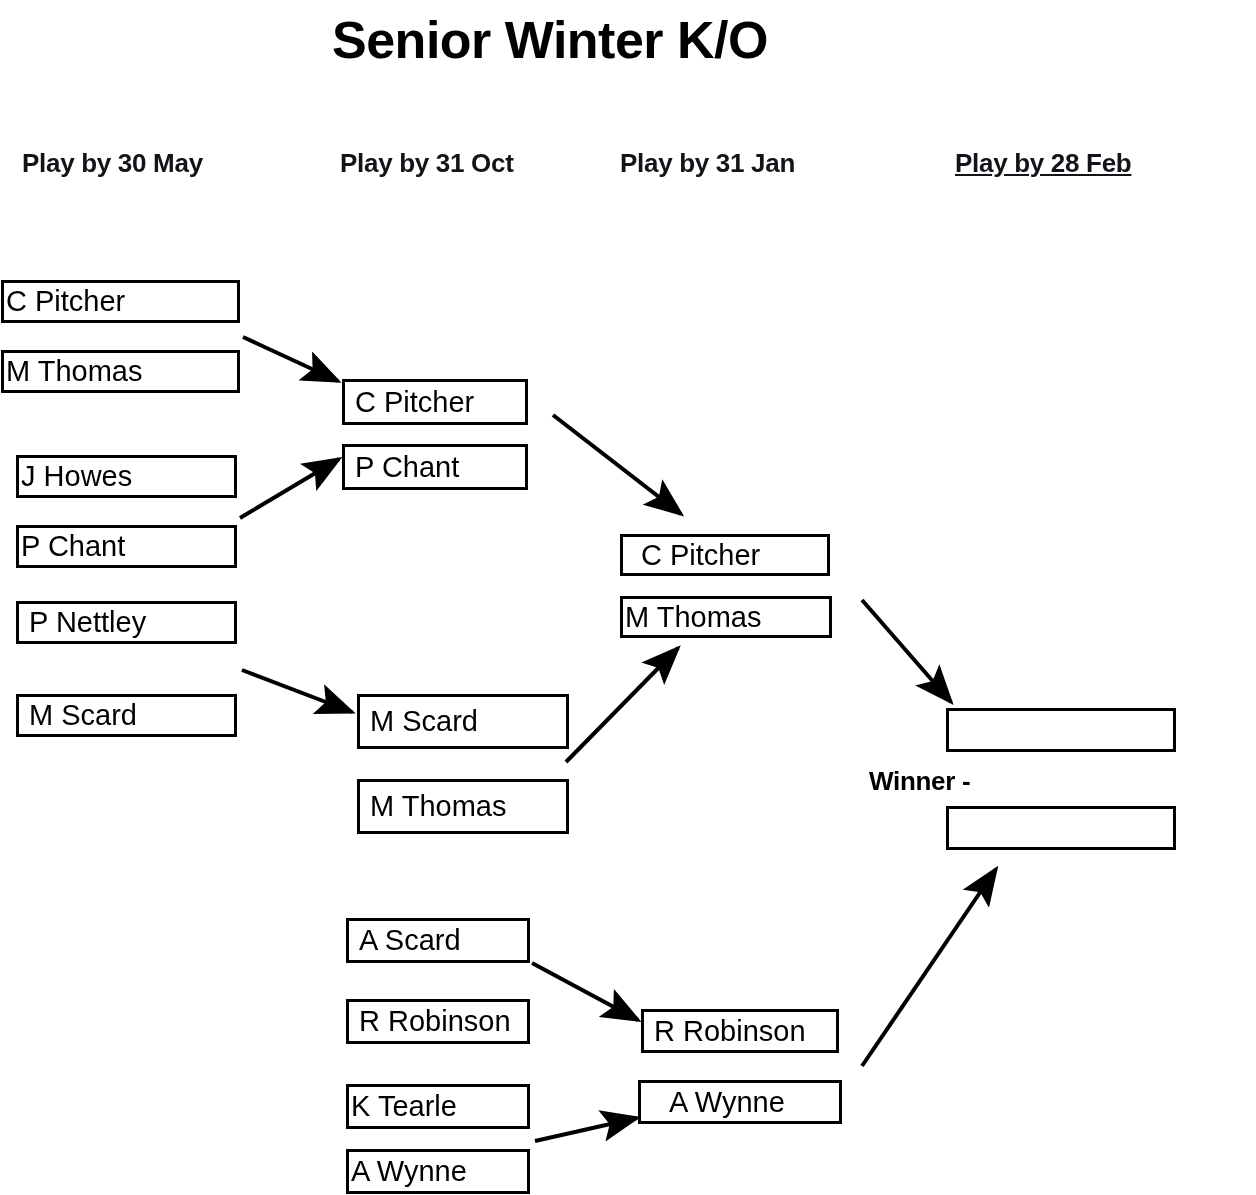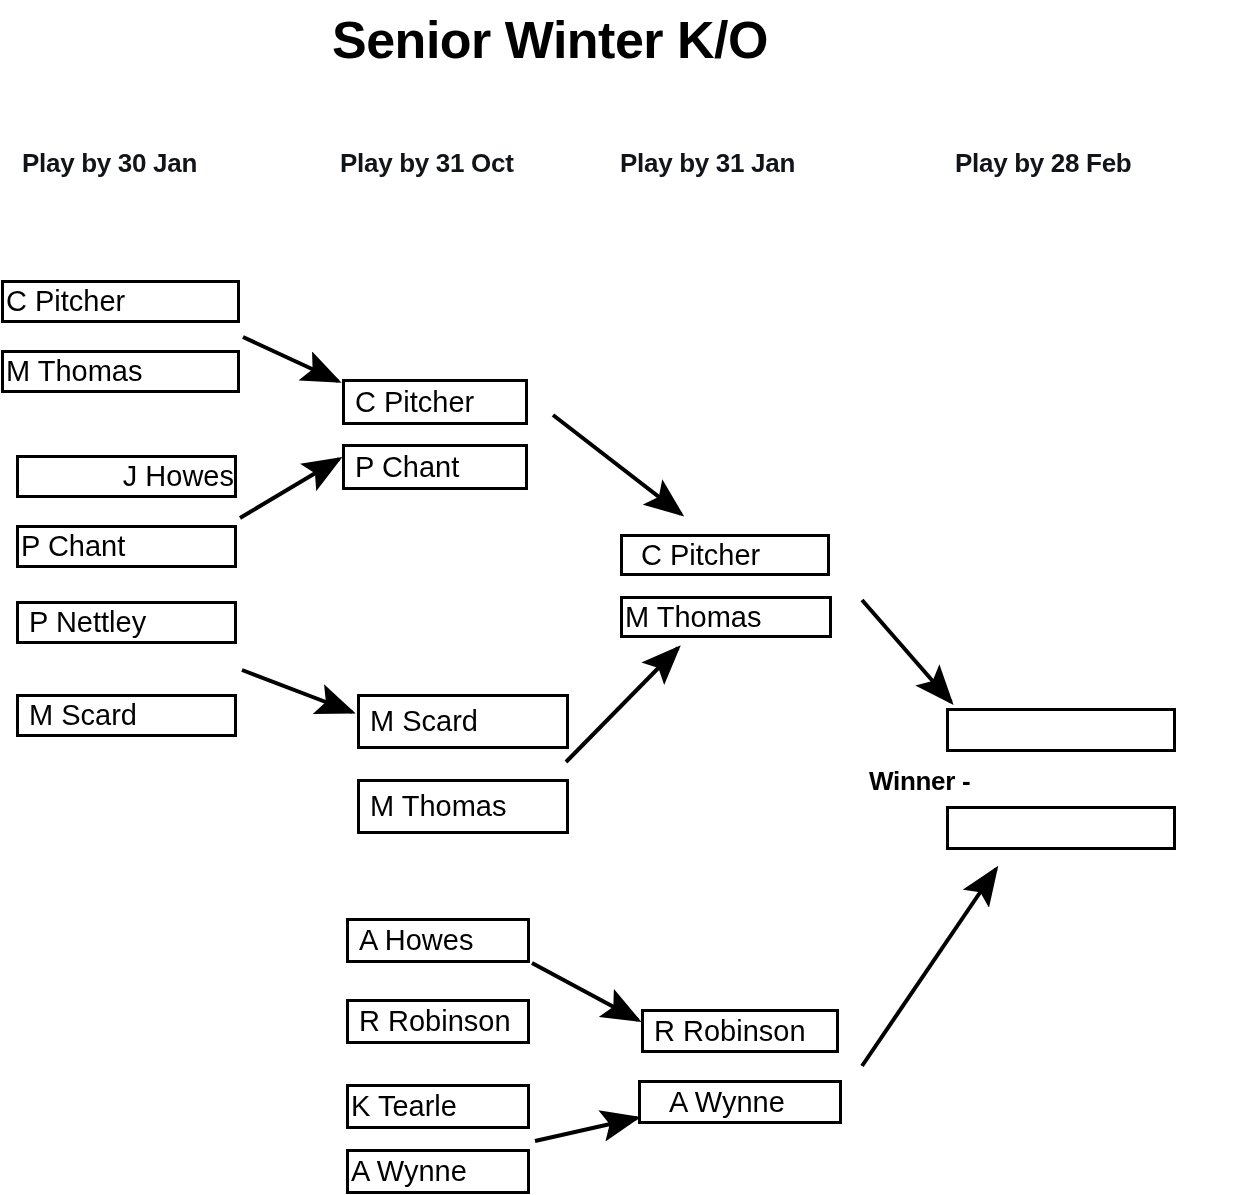--- a/index.html
+++ b/index.html
@@ -85,24 +85,24 @@
     pointer-events: none;
   }
 </style>
 </head>
 <body>
 
 <div id="bracket-root">
 
   <div class="title">Senior Winter K/O</div>
 
-  <div class="col-header" style="left:22px;  top:148px;">Play by 30 Jan</div>
+  <div class="col-header" style="left:22px;  top:148px;">Play by 30 May</div>
   <div class="col-header" style="left:340px; top:148px;">Play by 31 Oct</div>
   <div class="col-header" style="left:620px; top:148px;">Play by 31 Jan</div>
-  <div class="col-header" style="left:955px; top:148px;">Play by 28 Feb</div>
+  <div class="col-header" style="left:955px; top:148px;text-decoration:underline;">Play by 28 Feb</div>
 
   <svg class="connectors" viewBox="0 0 1256 1195">
     <defs>
       <marker id="ah" markerWidth="10" markerHeight="8" refX="9" refY="4" orient="auto" markerUnits="strokeWidth">
         <path d="M0,0 L10,4 L0,8 L2,4 Z" fill="#000000"></path>
       </marker>
     </defs>
     <g stroke="#000000" stroke-width="4" fill="none" marker-end="url(#ah)">
       <line x1="243" y1="337" x2="338" y2="381"></line>
       <line x1="240" y1="518" x2="339" y2="459"></line>
@@ -115,21 +115,21 @@
       <line x1="862" y1="1066" x2="996" y2="869"></line>
     </g>
   </svg>
 
   <div class="slot pad-left-2" style="left:1px;   top:280px; width:239px; height:43px;">
       <span>C Pitcher</span>
     </div>
   <div class="slot pad-left-2" style="left:1px;   top:350px; width:239px; height:43px;">
       <span>M Thomas</span>
     </div>
-  <div class="slot pad-left-2" style="left:16px;  top:455px; width:221px; height:43px;justify-content:flex-end;">
+  <div class="slot pad-left-2" style="left:16px;  top:455px; width:221px; height:43px;">
       <span>J Howes</span>
     </div>
   <div class="slot pad-left-2" style="left:16px;  top:525px; width:221px; height:43px;">
       <span>P Chant</span>
     </div>
   <div class="slot pad-left-10" style="left:16px; top:601px; width:221px; height:43px;">
       <span>P Nettley</span>
     </div>
   <div class="slot pad-left-10" style="left:16px; top:694px; width:221px; height:43px;">
       <span>M Scard</span>
@@ -141,21 +141,21 @@
   <div class="slot pad-left-10" style="left:342px; top:444px; width:186px; height:46px;">
       <span>P Chant</span>
     </div>
   <div class="slot pad-left-10" style="left:357px; top:694px; width:212px; height:55px;">
       <span>M Scard</span>
     </div>
   <div class="slot pad-left-10" style="left:357px; top:779px; width:212px; height:55px;">
       <span>M Thomas</span>
     </div>
   <div class="slot pad-left-10" style="left:346px; top:918px; width:184px; height:45px;">
-      <span>A Howes</span>
+      <span>A Scard</span>
     </div>
   <div class="slot pad-left-10" style="left:346px; top:999px; width:184px; height:45px;">
       <span>R Robinson</span>
     </div>
   <div class="slot pad-left-2" style="left:346px; top:1084px; width:184px; height:45px;">
       <span>K Tearle</span>
     </div>
   <div class="slot pad-left-2" style="left:346px; top:1149px; width:184px; height:45px;">
       <span>A Wynne</span>
     </div>

